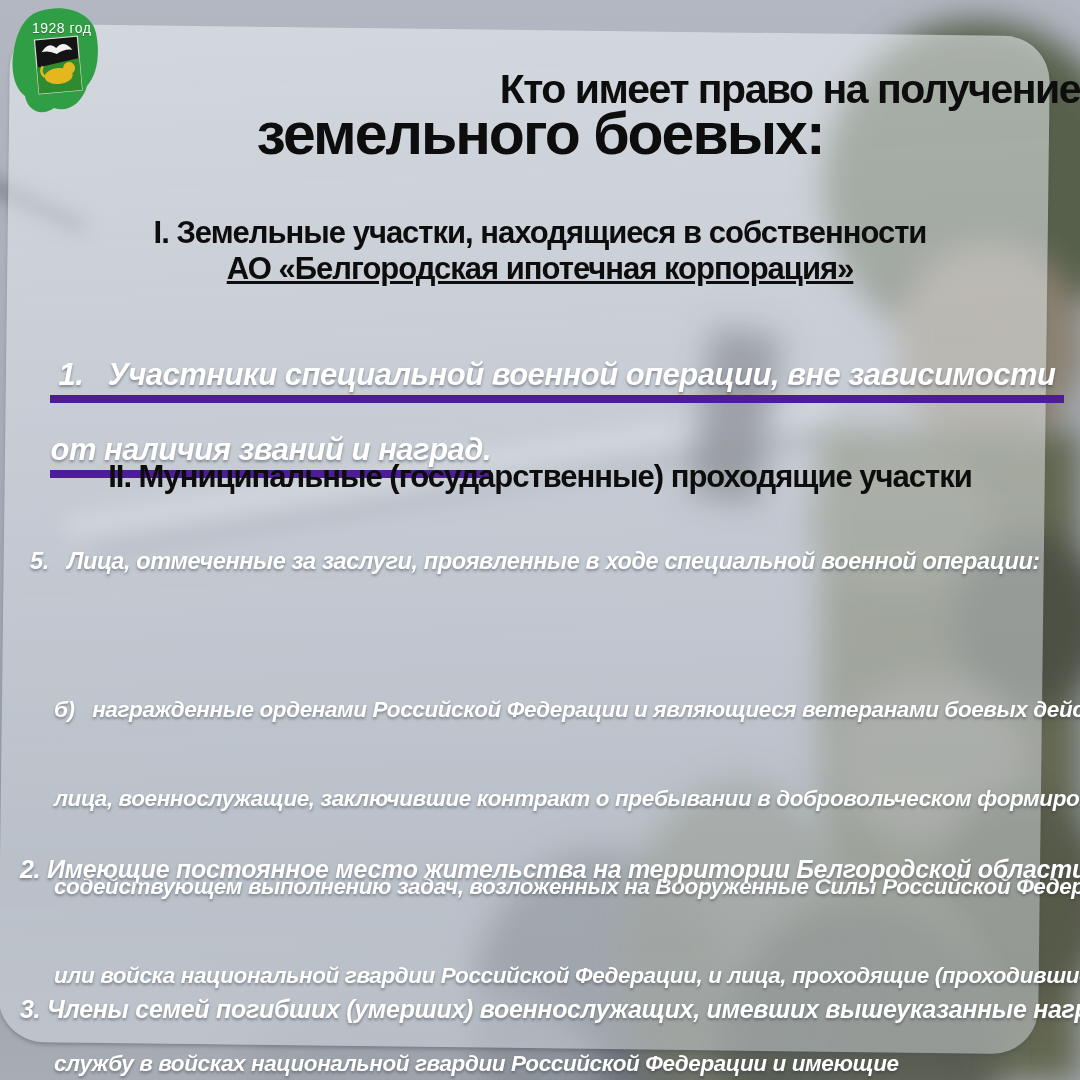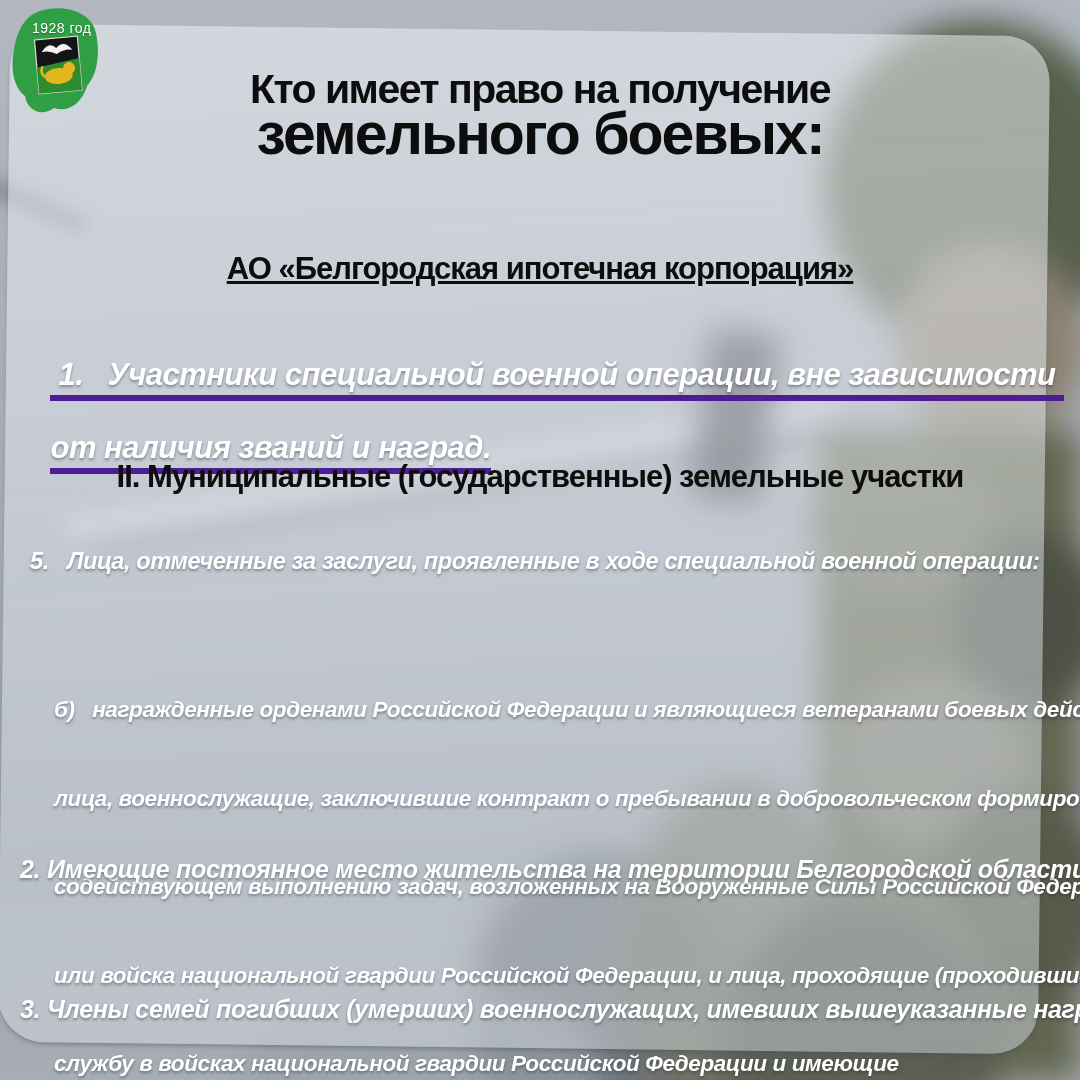--- a/index.html
+++ b/index.html
@@ -17,26 +17,26 @@
     box-shadow:0 3px 4px -1px rgba(70,78,88,0.45);
   }
   .txt{position:absolute;z-index:3;white-space:pre-wrap;}
   .black{color:#0d0d0d;font-weight:bold;}
   .white{
     color:#ffffff;font-weight:bold;font-style:italic;
     text-shadow:0 2px 3px rgba(40,45,55,0.45);
   }
   .center{left:0;width:100%;text-align:center;}
   .nowrap{white-space:pre;}
-  .title-l1{font-size:41px;line-height:46px;letter-spacing:-1.5px;}
+  .title-l1{font-size:41px;line-height:46px;letter-spacing:-1.5px;text-align:right;}
   .title-l2{font-size:59px;line-height:60px;letter-spacing:-2px;}
   .sec-head{font-size:31px;line-height:37px;letter-spacing:-1px;}
   .s1-item{font-size:31px;line-height:30px;letter-spacing:-0.5px;}
   .s1-item .uline{
-    display:inline-block;border-bottom:6px solid #4c1d95;padding-bottom:5px;margin-bottom:2px;
+    display:inline-block;border-bottom:8px solid #4c1d95;padding-bottom:5px;margin-bottom:2px;
   }
   .s2-item1{font-size:23.5px;letter-spacing:-0.4px;}
   .s2-sub{font-size:23px;letter-spacing:-0.3px;}
   .s2-para{font-size:22.5px;line-height:29.5px;letter-spacing:-0.4px;}
   .bot-item{font-size:25px;letter-spacing:-0.3px;line-height:34px;}
   .emblem{position:absolute;left:8px;top:6px;width:100px;height:118px;z-index:4;}
   .emblem-year{
     position:absolute;left:24px;top:14px;z-index:5;
     color:#ffffff;font-size:14px;font-weight:normal;letter-spacing:0.5px;
     text-shadow:0 1px 1px rgba(0,60,0,0.4);
@@ -106,28 +106,29 @@
           <path d="M36,70 Q31,64 35,59" stroke="#e5b71f" stroke-width="2.5" fill="none"></path>
         </g>
       </g>
     </svg>
     <div class="emblem-year">1928 год</div>
   </div>
 
   <div class="txt black center title-l1" style="top:66px;">Кто имеет право на получение</div>
   <div class="txt black center title-l2" style="top:104px;">земельного боевых:</div>
 
+  <div class="txt black center sec-head" style="top:214px;">I. Земельные участки, находящиеся в собственности</div>
   <div class="txt black center sec-head" style="top:250px;text-decoration:underline;">АО «Белгородская ипотечная корпорация»</div>
 
   <div class="txt white s1-item nowrap" style="top:330px;left:18px;">
     <span class="uline"> 1.   Участники специальной военной операции, вне зависимости </span><br>
     <span class="uline">от наличия званий и наград.</span>
   </div>
 
-  <div class="txt black center sec-head" style="top:458px;">II. Муниципальные (государственные) земельные участки</div>
+  <div class="txt black center sec-head" style="top:458px;">II. Муниципальные (государственные) проходящие участки</div>
 
   <div class="txt white s2-item1 nowrap" style="top:548px;left:30px;">5.   Лица, отмеченные за заслуги, проявленные в ходе специальной военной операции:</div>
 
 
   <div class="txt white s2-para nowrap" style="top:636px;left:54px;">
     <div>б)   награжденные орденами Российской Федерации и являющиеся ветеранами боевых действий,</div>
     <div>лица, военнослужащие, заключившие контракт о пребывании в добровольческом формировании,</div>
     <div>содействующем выполнению задач, возложенных на Вооруженные Силы Российской Федерации</div>
     <div>или войска национальной гвардии Российской Федерации, и лица, проходящие (проходившие)</div>
     <div>службу в войсках национальной гвардии Российской Федерации и имеющие</div>

